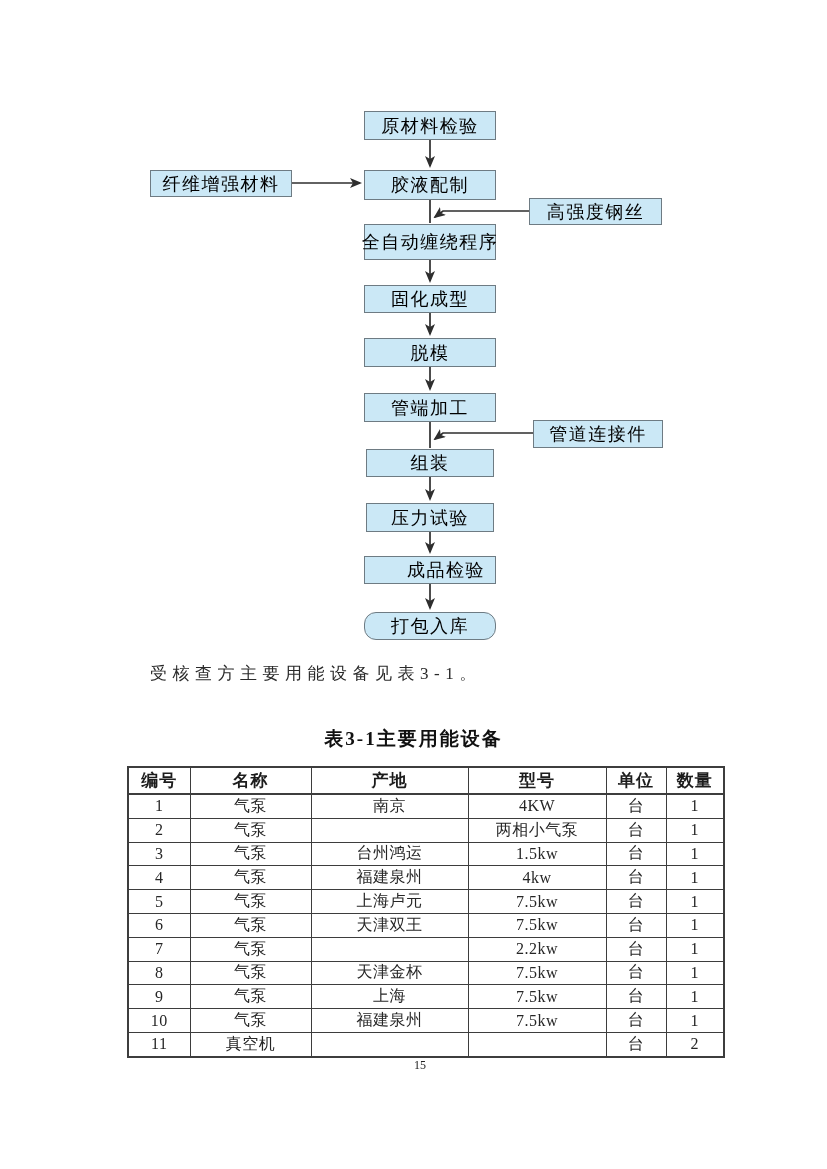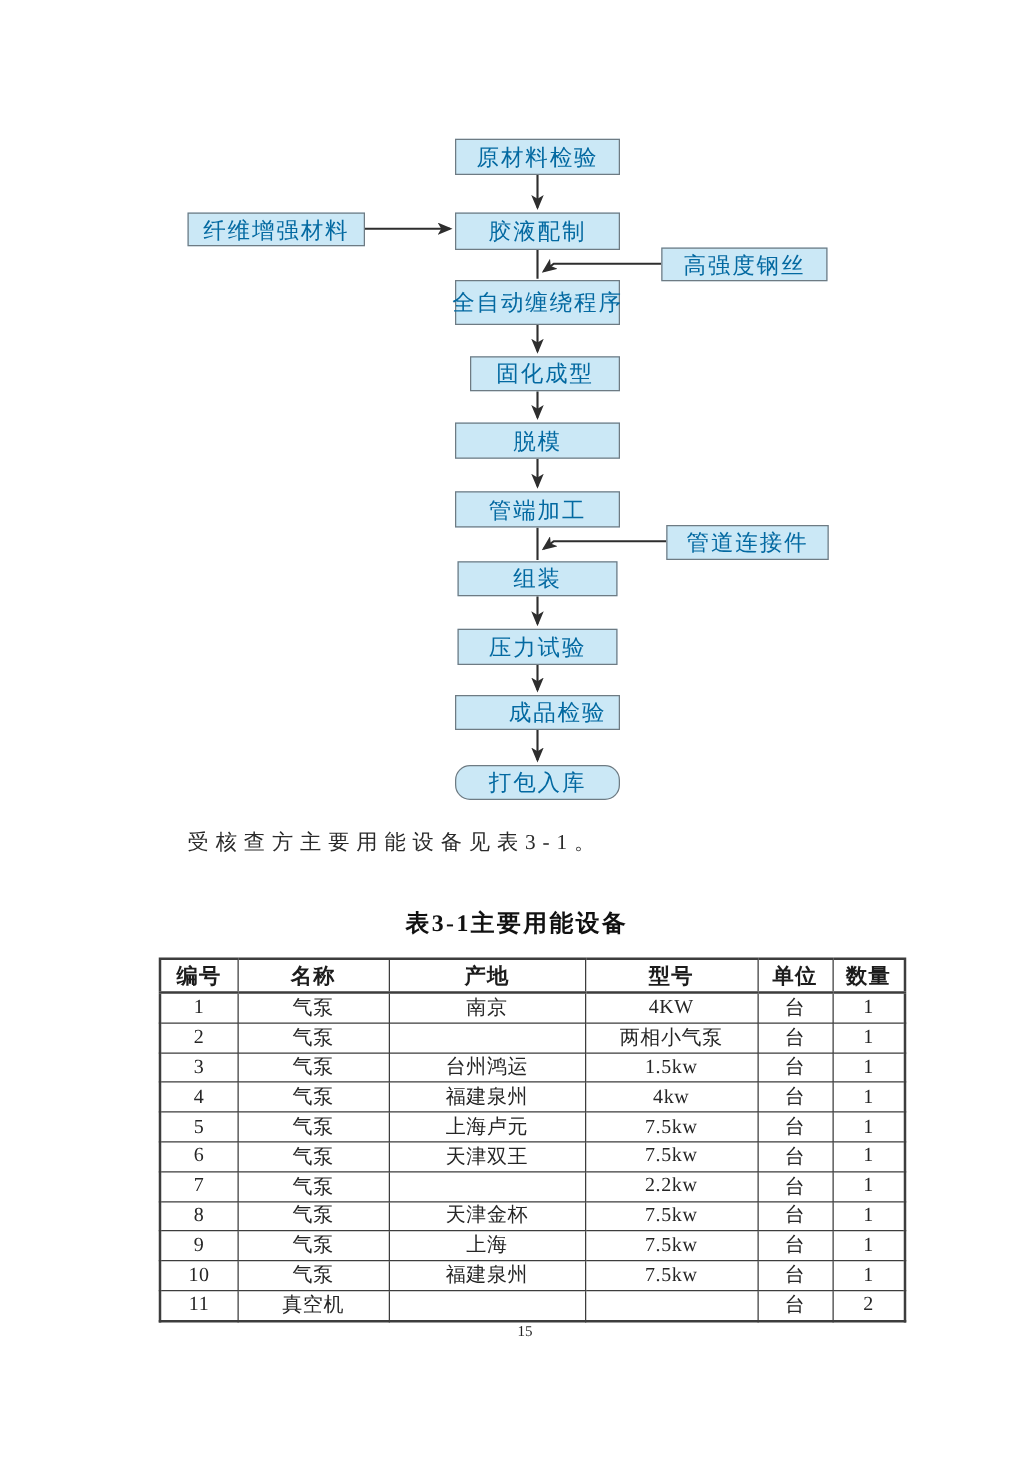--- a/index.html
+++ b/index.html
@@ -37,21 +37,21 @@
   .flow-box {
     position: absolute;
     box-sizing: border-box;
     background: var(--flow-box-fill, #cbe8f6);
     border: 1.4px solid var(--flow-box-border, #6e7b83);
     display: flex;
     align-items: center;
     justify-content: center;
     font-size: 18px;
     letter-spacing: 1.5px;
-    color: #0369a1;
+    color: #000000;
     white-space: nowrap;
   }
 
   
   .intro-text {
     position: absolute;
     left: 150px;
     top: 662px;
     font-size: 17px;
     letter-spacing: 5.5px;
@@ -140,21 +140,21 @@
     <line class="ln" x1="430" y1="583" x2="430" y2="608" marker-end="url(#ah)"></line>
 
     <line class="ln" x1="292" y1="183" x2="360" y2="183" marker-end="url(#ah)"></line>
     <path class="ln" d="M529,211 L443,211 L435,217" marker-end="url(#ah)"></path>
     <path class="ln" d="M533,433 L443,433 L435,439" marker-end="url(#ah)"></path>
   </svg>
 
   <div class="flow-box" style="left:364px; top:111px; width:132px; height:29px;">原材料检验</div>
   <div class="flow-box" style="left:364px; top:224px; width:132px; height:36px;">全自动缠绕程序</div>
   <div class="flow-box" style="left:364px; top:170px; width:132px; height:30px;">胶液配制</div>
-  <div class="flow-box" style="left:364px; top:285px; width:120px; height:28px;margin-left:12px;">固化成型</div>
+  <div class="flow-box" style="left:364px; top:285px; width:132px; height:28px;">固化成型</div>
   <div class="flow-box" style="left:364px; top:338px; width:132px; height:29px;">脱模</div>
   <div class="flow-box" style="left:364px; top:393px; width:132px; height:29px;">管端加工</div>
   <div class="flow-box" style="left:366px; top:449px; width:128px; height:28px;text-align:center;">组装</div>
   <div class="flow-box" style="left:366px; top:503px; width:128px; height:29px;">压力试验</div>
   <div class="flow-box" style="left:364px; top:556px; width:132px; height:28px;padding-left:32px;">成品检验</div>
   <div class="flow-box" style="left:364px; top:612px; width:132px; height:28px;border-radius:12px;">打包入库</div>
 
   <div class="flow-box" style="left:150px; top:170px; width:142px; height:27px;">纤维增强材料</div>
   <div class="flow-box" style="left:529px; top:198px; width:133px; height:27px;">高强度钢丝</div>
   <div class="flow-box" style="left:533px; top:420px; width:130px; height:28px;">管道连接件</div>

